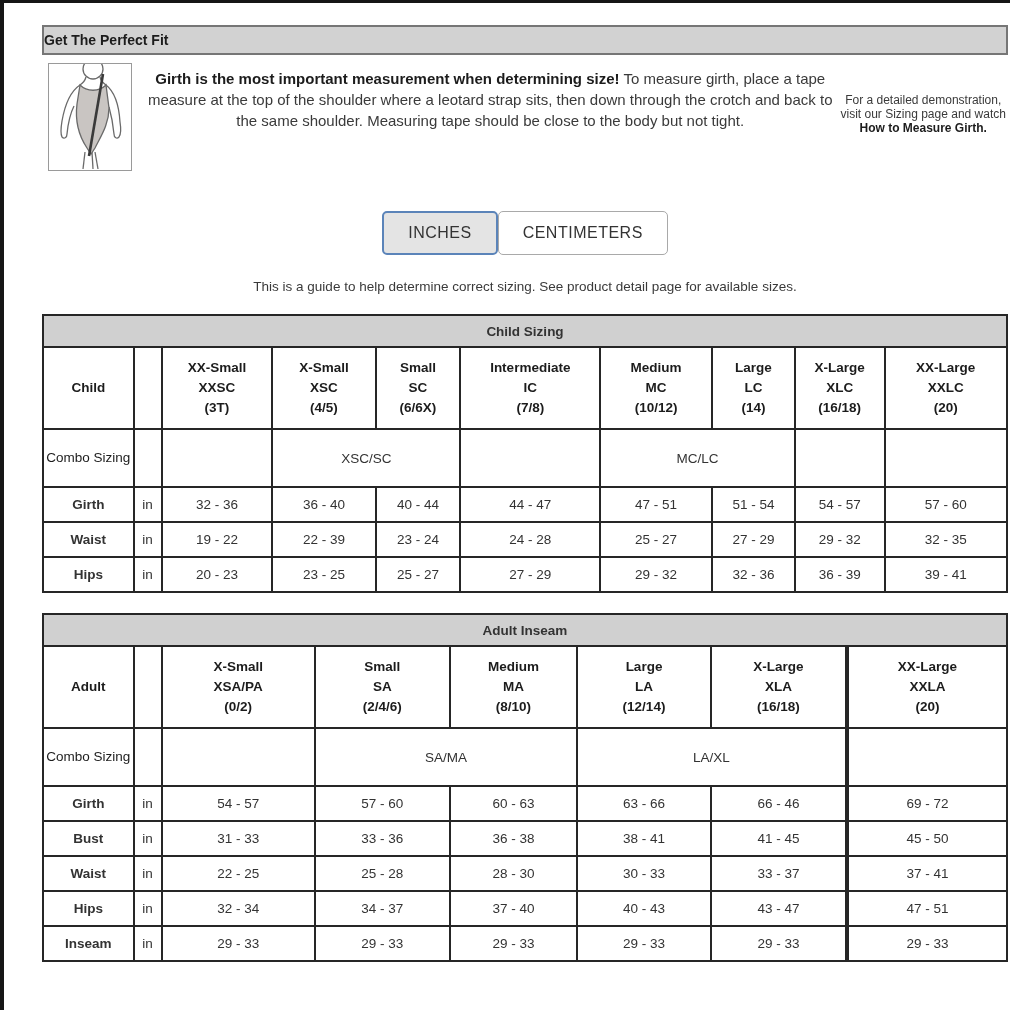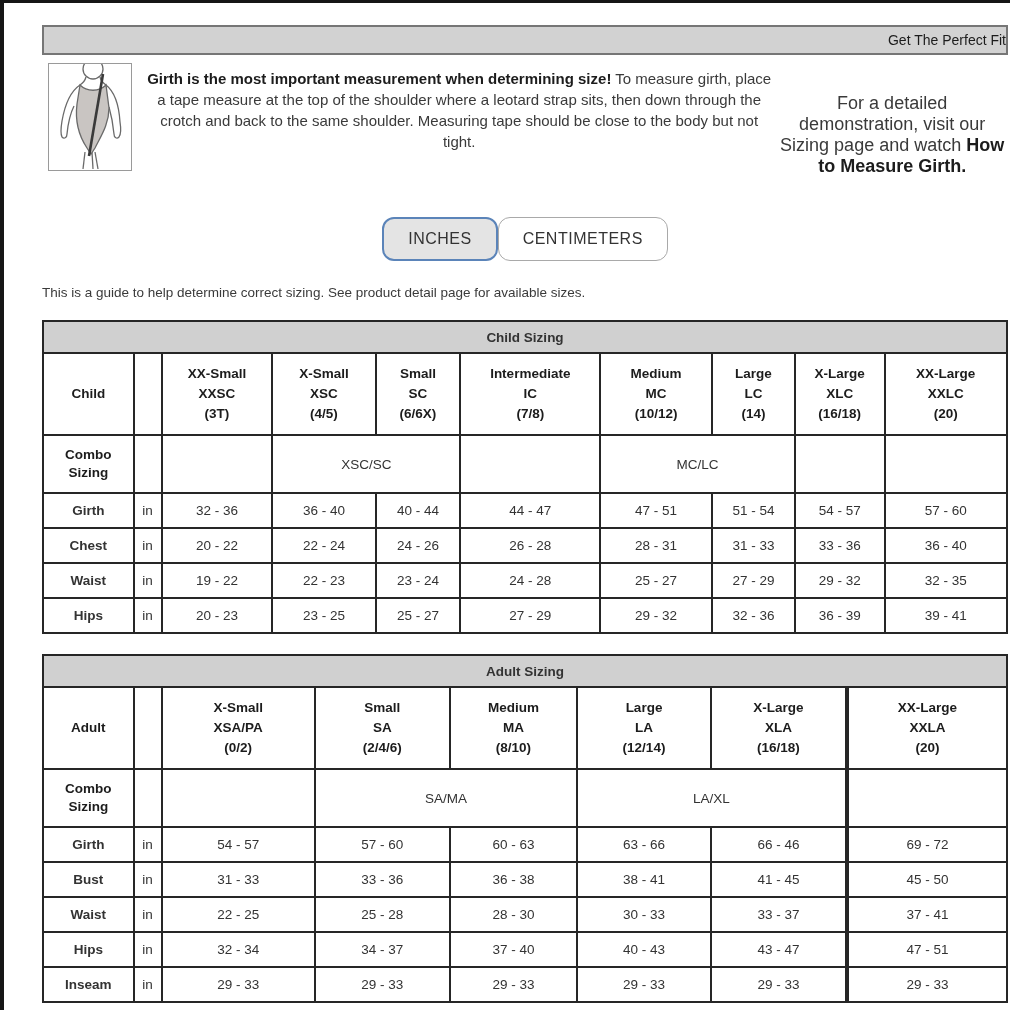--- a/index.html
+++ b/index.html
@@ -4,53 +4,53 @@
 <style>
   html,body{margin:0;padding:0;background:#fff;}
   body{
     width:1010px;height:1010px;box-sizing:border-box;
     border-top:3px solid #161616;border-left:4px solid #161616;
     font-family:"Liberation Sans", sans-serif;color:#333;overflow:hidden;
   }
   .content{margin-left:38px;width:966px;}
   .title-bar{
     margin-top:22px;height:26px;background:#d2d2d2;border:2px solid #767676;
-    text-align:right;font-weight:normal;font-size:14px;color:#1c1c1c;line-height:26px;
+    text-align:left;font-weight:bold;font-size:14px;color:#1c1c1c;line-height:26px;
   }
   .intro{display:flex;margin-top:6px;}
   .figure-box{
     flex:0 0 auto;width:82px;height:106px;margin-left:6px;margin-top:2px;
     border:1px solid #9a9a9a;background:#fff;
   }
   .intro-text{flex:1 1 auto;margin-left:10px;display:flex;flex-direction:row;}
   .intro-para{margin:7px 0 0 0;font-size:15px;line-height:21px;text-align:center;color:#3a3a3a;}
   .intro-para b{color:#1c1c1c;}
-  .demo-line{margin:32px 0 0 0;font-size:18px;text-align:center;color:#3a3a3a;}
+  .demo-line{margin:32px 0 0 0;font-size:12px;text-align:center;color:#3a3a3a;}
   .demo-line b{color:#1c1c1c;}
   .toggle-row{margin-top:40px;text-align:center;}
   .btn{
     font-family:"Liberation Sans", sans-serif;font-size:16px;color:#333;
     height:44px;padding:10px 24px;background:#fff;border:1px solid #a9a9a9;
-    border-radius:12px;cursor:pointer;vertical-align:middle;letter-spacing:0.5px;
+    border-radius:5px;cursor:pointer;vertical-align:middle;letter-spacing:0.5px;
   }
   .btn.selected{background:#e4e4e4;border:2px solid #5b84b9;}
-  .note{margin:24px 0 0 0;font-size:13.5px;text-align:left;color:#3a3a3a;}
+  .note{margin:24px 0 0 0;font-size:13.5px;text-align:center;color:#3a3a3a;}
   table.sizing{
     border-collapse:collapse;table-layout:fixed;width:966px;margin-top:20px;
   }
   table.sizing td{
     border:2px solid #262626;text-align:center;font-size:13.5px;color:#333;
     padding:2px 2px;overflow:hidden;
   }
   td.section{
     background:#d0d0d0;font-weight:bold;color:#1c1c1c;height:26px;font-size:13.5px;margin-top:45px;
   }
   tr.head td{height:76px;font-weight:bold;color:#1c1c1c;line-height:20px;text-align:center;}
   tr.combo td{height:52px;}
-  tr.combo td.lbl{font-weight:bold;color:#1c1c1c;line-height:18px;}
+  tr.combo td.lbl{font-weight:normal;color:#1c1c1c;line-height:18px;}
   tr.data td{height:29px;}
   td.lbl{font-weight:bold;color:#1c1c1c;}
   td.unit{color:#3a3a3a;font-size:13px;margin-left:48px;}
   #adult-table td.thickL{border-left-width:4px;}
 </style>
 </head>
 <body>
 
 <div class="content">
 
@@ -130,36 +130,24 @@
           <td class="val">32 - 36</td>
           <td class="val">36 - 40</td>
           <td class="val">40 - 44</td>
           <td class="val">44 - 47</td>
           <td class="val">47 - 51</td>
           <td class="val">51 - 54</td>
           <td class="val">54 - 57</td>
           <td class="val">57 - 60</td>
         </tr>
         <tr class="data">
-          <td class="lbl">Chest</td>
-          <td class="unit">in</td>
-          <td class="val">20 - 22</td>
-          <td class="val">22 - 24</td>
-          <td class="val">24 - 26</td>
-          <td class="val">26 - 28</td>
-          <td class="val">28 - 31</td>
-          <td class="val">31 - 33</td>
-          <td class="val">33 - 36</td>
-          <td class="val">36 - 40</td>
-        </tr>
-        <tr class="data">
           <td class="lbl">Waist</td>
           <td class="unit">in</td>
           <td class="val">19 - 22</td>
-          <td class="val">22 - 23</td>
+          <td class="val">22 - 39</td>
           <td class="val">23 - 24</td>
           <td class="val">24 - 28</td>
           <td class="val">25 - 27</td>
           <td class="val">27 - 29</td>
           <td class="val">29 - 32</td>
           <td class="val">32 - 35</td>
         </tr>
         <tr class="data">
           <td class="lbl">Hips</td>
           <td class="unit">in</td>
@@ -181,21 +169,21 @@
         <col style="width:2.9%">
         <col style="width:15.9%">
         <col style="width:14%">
         <col style="width:13.2%">
         <col style="width:13.9%">
         <col style="width:14.1%">
         <col style="width:16.6%">
       </colgroup>
       <tbody>
         <tr>
-          <td class="section" colspan="8">Adult Sizing</td>
+          <td class="section" colspan="8">Adult Inseam</td>
         </tr>
         <tr class="head">
           <td class="lbl">Adult</td>
           <td></td>
           <td class="hd">X-Small<br>XSA/PA<br>(0/2)</td>
           <td class="hd">Small<br>SA<br>(2/4/6)</td>
           <td class="hd">Medium<br>MA<br>(8/10)</td>
           <td class="hd">Large<br>LA<br>(12/14)</td>
           <td class="hd">X-Large<br>XLA<br>(16/18)</td>
           <td class="hd thickL">XX-Large<br>XXLA<br>(20)</td>

